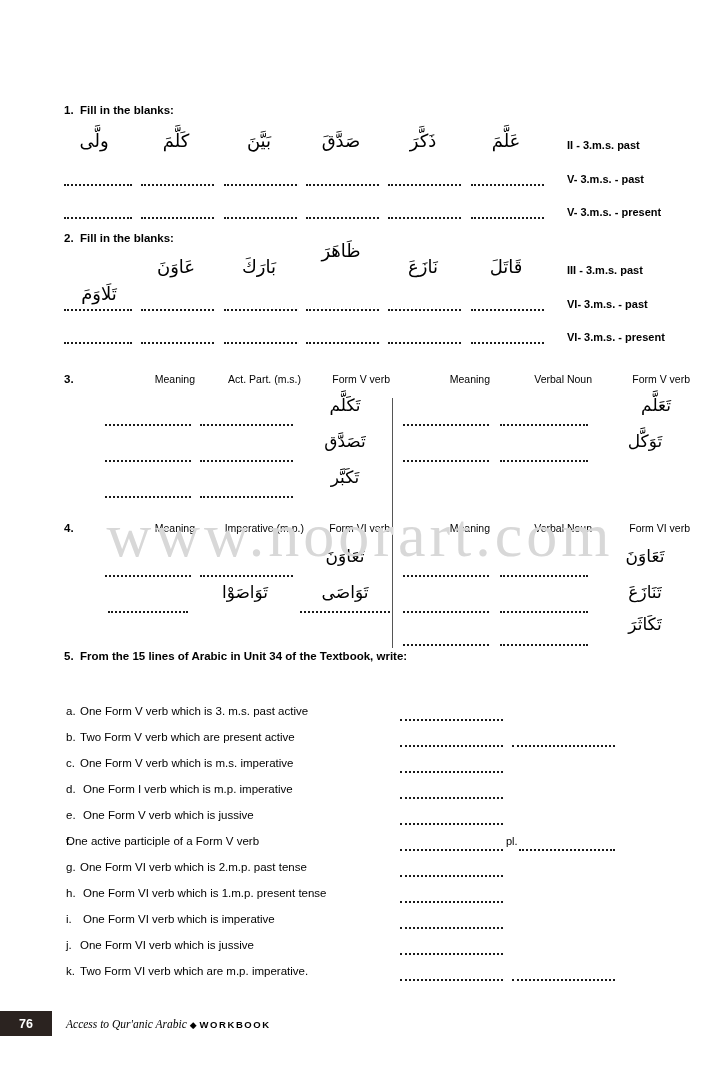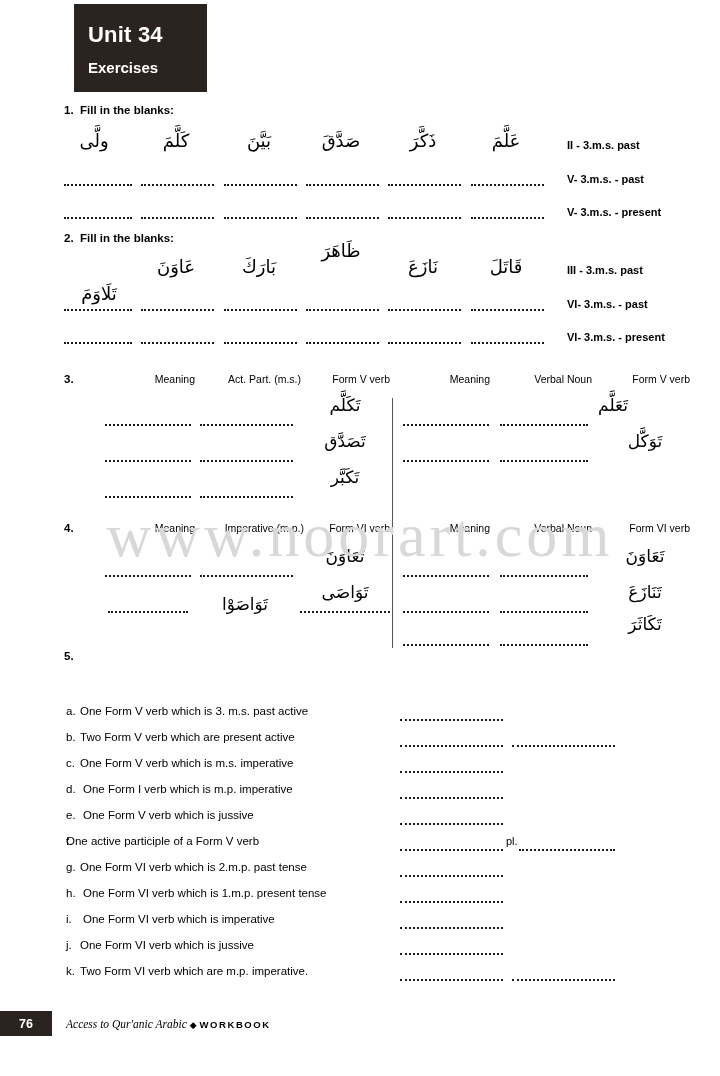--- a/index.html
+++ b/index.html
@@ -160,24 +160,20 @@
   .footer-diamond {
     font-size: 9px;
     font-style: normal;
   }
 </style>
 </head>
 <body>
 
 <div class="page">
 
-  <div class="unit-block">
-    <div class="unit-title">Unit 34</div>
-    <div class="unit-sub">Exercises</div>
-  </div>
 
   <div class="q-num" style="left:64px; top:104px;">1.</div>
   <div class="q-head" style="left:80px; top:104px;">Fill in the blanks:</div>
 
   <div class="ar big" style="left:476px; top:130px; width:60px;">عَلَّمَ</div>
   <div class="ar big" style="left:393px; top:130px; width:60px;">ذَكَّرَ</div>
   <div class="ar big" style="left:311px; top:130px; width:60px;">صَدَّقَ</div>
   <div class="ar big" style="left:229px; top:130px; width:60px;">بَيَّنَ</div>
   <div class="ar big" style="left:146px; top:130px; width:60px;">كَلَّمَ</div>
   <div class="ar big" style="left:64px; top:130px; width:60px;">ولَّى</div>
@@ -238,21 +234,21 @@
   <div class="col-head" style="left:400px; top:373px; width:90px;">Meaning</div>
   <div class="col-head" style="left:497px; top:373px; width:95px;">Verbal Noun</div>
   <div class="col-head" style="left:600px; top:373px; width:90px;">Form V verb</div>
 
   <div class="vdiv" style="left:392px; top:398px; height:125px;"></div>
 
   <div class="ar" style="left:300px; top:395px; width:90px;">تَكَلَّم</div>
   <div class="ar" style="left:300px; top:431px; width:90px;">تَصَدَّق</div>
   <div class="ar" style="left:300px; top:467px; width:90px;">تَكَبَّر</div>
 
-  <div class="ar" style="left:568px; top:395px; width:90px;">تَعَلَّم</div>
+  <div class="ar" style="left:611px; top:395px; width:90px;">تَعَلَّم</div>
   <div class="ar" style="left:600px; top:431px; width:90px;">تَوَكَّل</div>
 
   <div class="blank" style="left:105px; top:421px; width:86px;"></div>
   <div class="blank" style="left:200px; top:421px; width:93px;"></div>
   <div class="blank" style="left:105px; top:457px; width:86px;"></div>
   <div class="blank" style="left:200px; top:457px; width:93px;"></div>
   <div class="blank" style="left:105px; top:493px; width:86px;"></div>
   <div class="blank" style="left:200px; top:493px; width:93px;"></div>
 
   <div class="blank" style="left:403px; top:421px; width:86px;"></div>
@@ -267,39 +263,40 @@
   <div class="col-head" style="left:300px; top:522px; width:90px;">Form VI verb</div>
 
   <div class="col-head" style="left:400px; top:522px; width:90px;">Meaning</div>
   <div class="col-head" style="left:497px; top:522px; width:95px;">Verbal Noun</div>
   <div class="col-head" style="left:600px; top:522px; width:90px;">Form VI verb</div>
 
   <div class="vdiv" style="left:392px; top:513px; height:135px;"></div>
 
   <div class="ar" style="left:300px; top:546px; width:90px;">تَعَاوَنَ</div>
   <div class="ar" style="left:300px; top:582px; width:90px; z-index:3;">تَوَاصَى</div>
-  <div class="ar" style="left:195px; top:582px; width:100px;margin-top:12px;">تَوَاصَوْا</div>
+  <div class="ar" style="left:195px; top:582px; width:100px;">تَوَاصَوْا</div>
 
   <div class="ar" style="left:600px; top:546px; width:90px;">تَعَاوَنَ</div>
   <div class="ar" style="left:600px; top:582px; width:90px;">تَنَازَعَ</div>
   <div class="ar" style="left:600px; top:614px; width:90px;">تَكَاثَرَ</div>
 
   <div class="blank" style="left:105px; top:572px; width:86px;"></div>
   <div class="blank" style="left:200px; top:572px; width:93px;"></div>
   <div class="blank" style="left:108px; top:608px; width:80px;"></div>
   <div class="blank" style="left:300px; top:608px; width:90px;"></div>
 
   <div class="blank" style="left:403px; top:572px; width:86px;"></div>
   <div class="blank" style="left:500px; top:572px; width:88px;"></div>
   <div class="blank" style="left:403px; top:608px; width:86px;"></div>
   <div class="blank" style="left:500px; top:608px; width:88px;"></div>
   <div class="blank" style="left:403px; top:641px; width:86px;"></div>
   <div class="blank" style="left:500px; top:641px; width:88px;"></div>
 
   <div class="q-num" style="left:64px; top:650px;">5.</div>
+  <div class="q-head" style="left:80px; top:650px;">From the 15 lines of Arabic in Unit 34 of the Textbook, write:</div>
 
   <div class="item-text" style="left:66px; top:705px;">a.</div>
   <div class="item-text" style="left:80px; top:705px;">One Form V verb which is 3. m.s. past active</div>
   <div class="blank" style="left:400px; top:716px; width:103px;"></div>
 
   <div class="item-text" style="left:66px; top:731px;">b.</div>
   <div class="item-text" style="left:80px; top:731px;">Two Form V verb which are present active</div>
   <div class="blank" style="left:400px; top:742px; width:103px;"></div>
   <div class="blank" style="left:512px; top:742px; width:103px;"></div>
 

